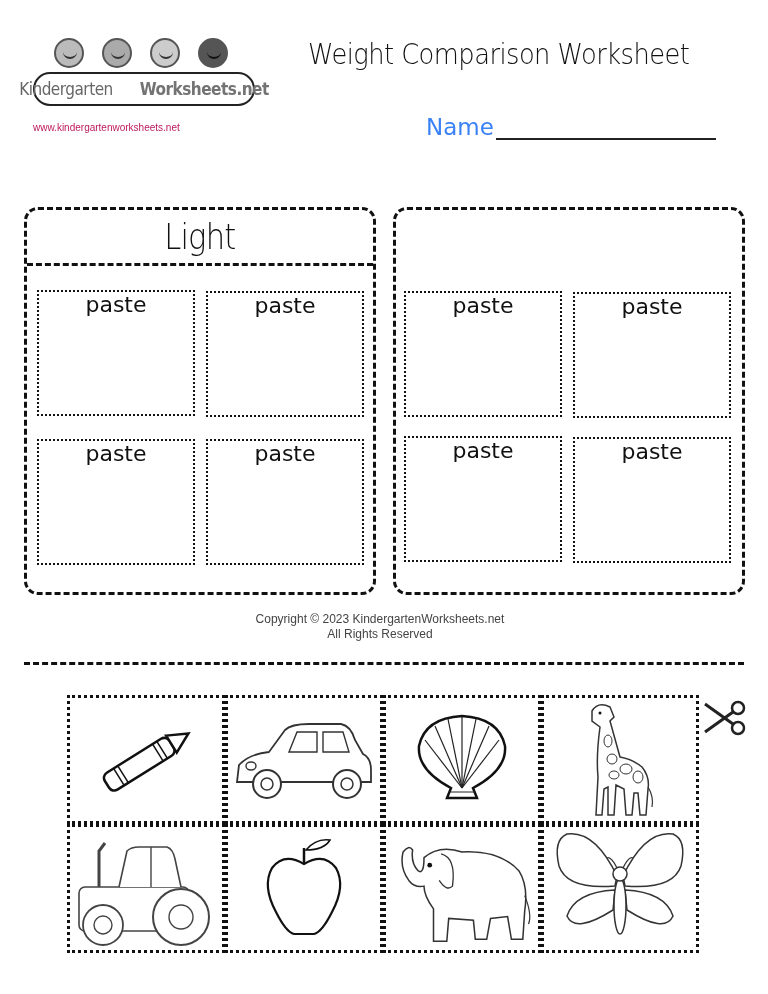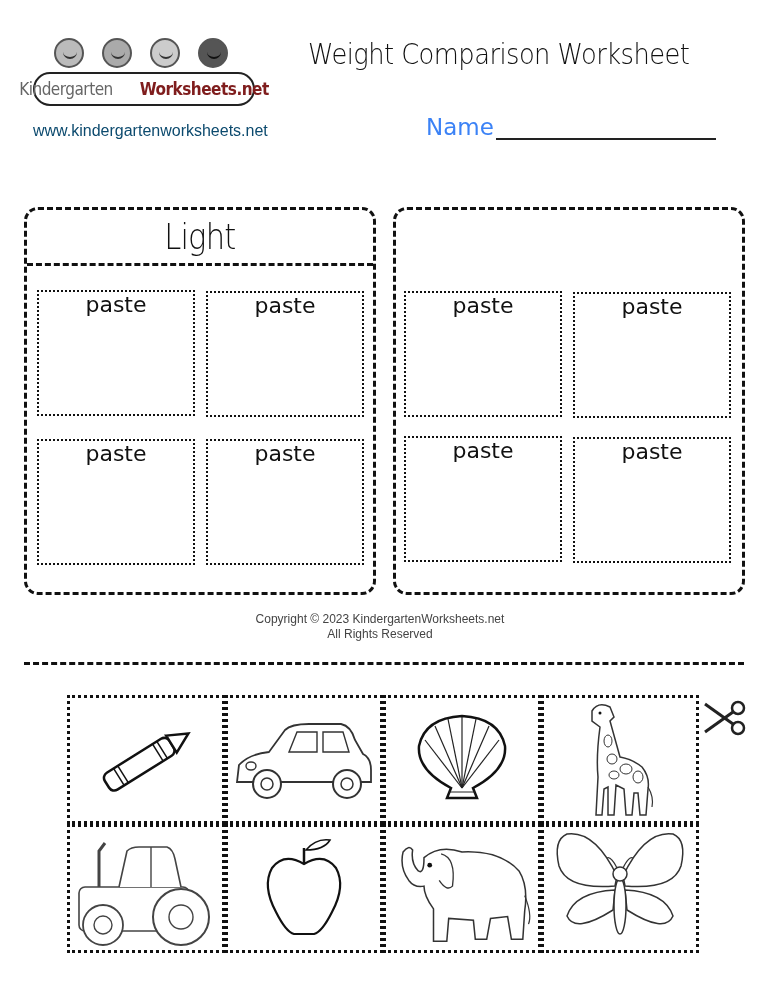--- a/index.html
+++ b/index.html
@@ -7,22 +7,22 @@
   body { position: relative; font-family: "DejaVu Sans", sans-serif; color: #111; }
 
   
   .logo { position: absolute; left: 30px; top: 34px; width: 230px; height: 80px; }
   .kids { position: absolute; left: 12px; top: 0; width: 200px; height: 40px; }
   .kid { position: absolute; top: 4px; width: 30px; height: 30px; border-radius: 50%; border: 2px solid #555; }
   .kid .face { position: absolute; left: 7px; top: 11px; width: 14px; height: 8px; border-bottom: 2px solid #333; border-radius: 0 0 10px 10px; }
   .logo-banner { position: absolute; left: 3px; top: 38px; width: 222px; height: 34px; border: 2.5px solid #222; border-radius: 18px; background: #fff;
     display: flex; align-items: center; justify-content: center; font-family: "DejaVu Sans Condensed", "DejaVu Sans", sans-serif; font-size: 17px; letter-spacing: -0.5px; gap: 27px; }
   .logo-banner .a { color: #666; }
-  .logo-banner .b { color: #7f1d1d; font-weight: bold; }
-  .site-url { position: absolute; left: 33px; top: 122px; font-family: "Liberation Sans", sans-serif; font-size: 16px; color: #0c4a6e; }
+  .logo-banner .b { color: #737373; font-weight: bold; }
+  .site-url { position: absolute; left: 33px; top: 122px; font-family: "Liberation Sans", sans-serif; font-size: 10px; color: #be185d; }
 
   .title { position: absolute; left: 308px; top: 38px; font-family: "DejaVu Sans", sans-serif; font-size: 28px; font-weight: 300; letter-spacing: -0.6px; color: #111; transform: scaleX(0.92); transform-origin: left center; }
   .name-line { position: absolute; left: 426px; top: 114px; font-family: "DejaVu Sans", sans-serif; font-size: 23px; color: #3b82f6; display: flex; align-items: flex-end; }
   .name-line .line { display: inline-block; width: 220px; border-bottom: 2px solid #222; height: 25px; margin-left: 2px; }
 
   
   .panel { position: absolute; top: 207px; width: 352px; height: 388px; border: 3px dashed #111; border-radius: 14px; }
   .panel.light { left: 24px; }
   .panel.heavy { left: 393px; }
   .panel-head { position: absolute; left: 0; right: 0; top: 0; height: 56px; border-bottom: 3px dashed #111; display: flex; justify-content: center; align-items: center; }

